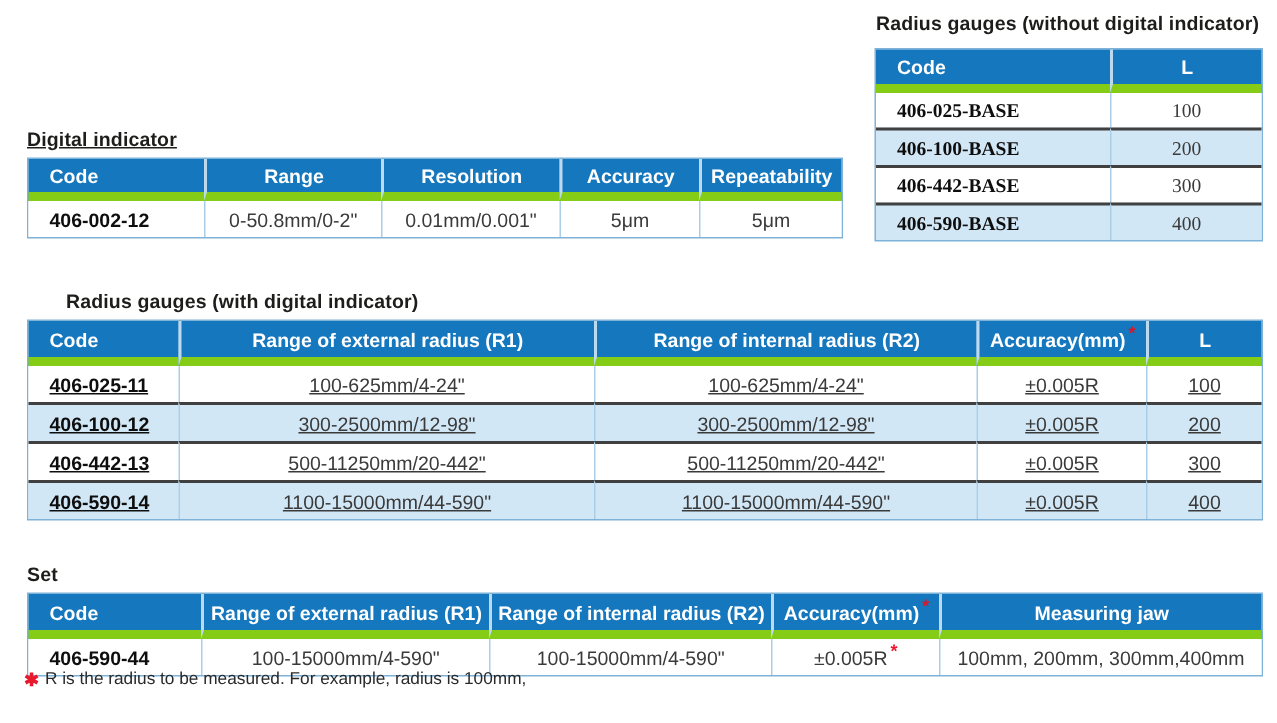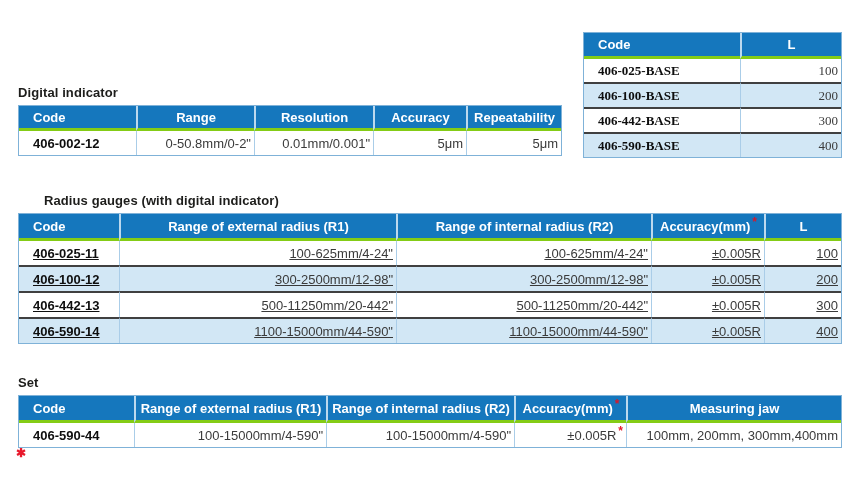--- a/index.html
+++ b/index.html
@@ -14,26 +14,26 @@
   table.tbl {
     position:absolute; border-collapse:separate; border-spacing:0;
     table-layout:fixed; border:1px solid #7fb2d8; background:#fff;
     box-sizing:content-box;
   }
   .tbl th {
     background:#1577bd; color:#ffffff; font-weight:700; font-size:13px;
     text-align:center; padding:0 3px; overflow:hidden; white-space:nowrap;
   }
   .tbl td {
-    font-size:13px; color:#3a3a3a; text-align:right; padding:0 3px;
+    font-size:13px; color:#3a3a3a; text-align:center; padding:0 3px;
     background:#fff; overflow:hidden; white-space:nowrap;
   }
   .tbl th + th { border-left:2px solid #bcd9ee; }
   .tbl td + td { border-left:1px solid #aacde8; }
-  .tbl thead th { border-bottom:3px solid #84cc16;margin-top:28px; }
+  .tbl thead th { border-bottom:6px solid #84cc16;margin-top:28px; }
   .tbl tbody tr + tr td { border-top:2px solid #404040; }
   .tbl tbody tr:nth-child(even) td { background:#d2e7f5; }
   .code-col { text-align:left !important; padding-left:14px !important; }
   td.code-col { font-weight:700; color:#0e0e0e; }
   .tblA th { height:23px; } .tblA td { height:23px;font-family:Liberation Serif, serif; }
   .tblB th { height:22px; } .tblB td { height:24px; }
   .tblC th { height:24px; } .tblC td { height:24px;text-decoration:underline; }
   .tblD th { height:24px; } .tblD td { height:24px; }
   .sup-ast {
     color:#d7182a; font-weight:700; font-size:12px;
@@ -44,20 +44,21 @@
     position:absolute; left:16px; top:446px; font-size:11.5px; color:#2a2a2a;
     display:grid; grid-template-columns:14px auto; line-height:14px;
   }
   .footnote .mark { color:#e8192c; font-size:12px; font-weight:700; }
 </style>
 </head>
 <body>
 
 <div class="canvas">
 
+  <div class="block-title" style="left:584px; top:8px;">Radius gauges (without digital indicator)</div>
   <table class="tbl tblA" style="left:583px; top:32px; width:257px;">
     <colgroup>
         <col style="width:156px">
         <col style="width:101px">
       </colgroup>
     <thead>
       <tr>
         <th class="code-col">Code</th>
         <th>L</th>
       </tr>
@@ -75,21 +76,21 @@
         <td class="code-col">406-442-BASE</td>
         <td>300</td>
       </tr>
       <tr>
         <td class="code-col">406-590-BASE</td>
         <td>400</td>
       </tr>
     </tbody>
   </table>
 
-  <div class="block-title" style="left:18px; top:85px;">Digital indicator</div>
+  <div class="block-title" style="left:18px; top:85px;text-decoration:underline;">Digital indicator</div>
   <table class="tbl tblB" style="left:18px; top:105px; width:542px;">
     <colgroup>
       <col style="width:117px">
         <col style="width:118px">
         <col style="width:119px">
       <col style="width:93px">
         <col style="width:95px">
     </colgroup>
     <thead>
       <tr>
@@ -186,17 +187,17 @@
         <td>100-15000mm/4-590"</td>
         <td><span>±0.005R</span><span class="sup-ast">*</span></td>
         <td>100mm, 200mm, 300mm,400mm</td>
       </tr>
     </tbody>
   </table>
 
   <div class="footnote">
     <span class="mark">✱</span>
     <span>
-      <br>
+      <span>R is the radius to be measured. For example, radius is 100mm,</span><br>
     </span>
   </div>
 
 </div>
 
 </body></html>

